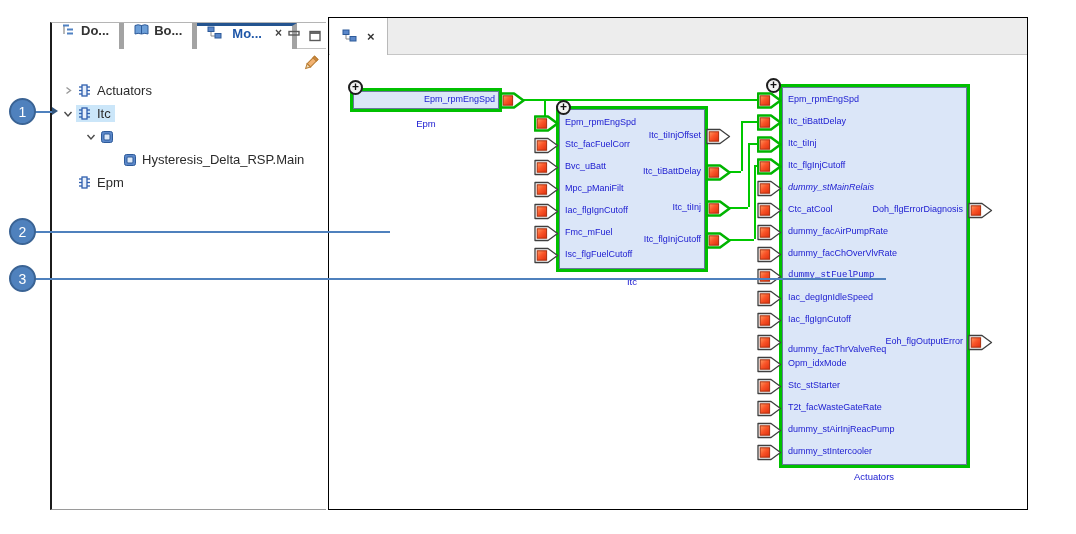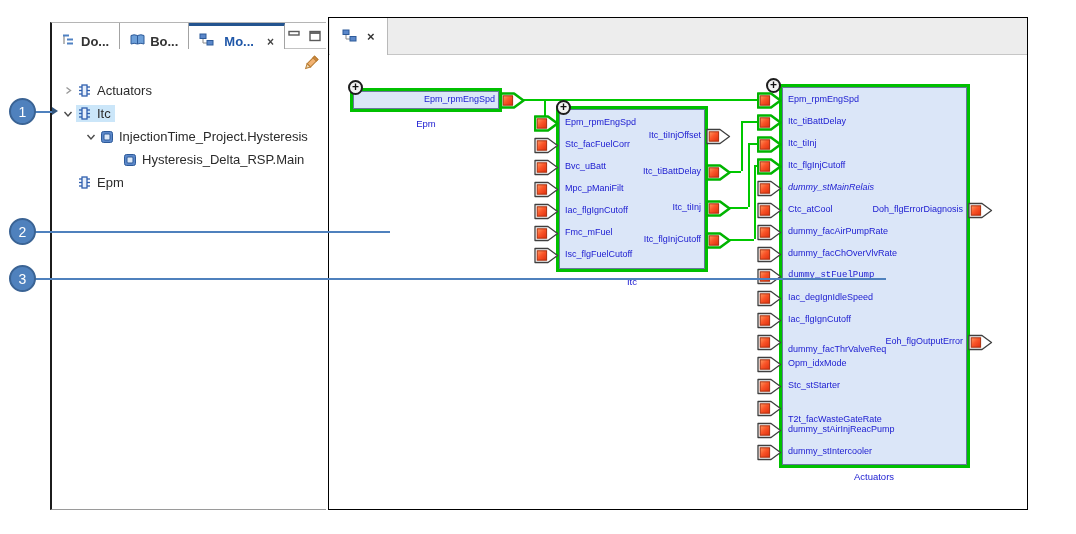--- a/index.html
+++ b/index.html
@@ -6,22 +6,22 @@
   body { background:#fff; }
   .app { position:relative; width:1076px; height:534px; background:#fff;
          font-family:"Liberation Sans", sans-serif; overflow:hidden; }
 
   
   .left-panel { position:absolute; left:50px; top:22px; width:276px; height:488px;
                 background:#fff; border-left:2px solid #1c1c1c; border-bottom:1px solid #9a9a9a;
                 border-top:1px solid #b5b5b5; }
   .tabbar { position:absolute; left:0; top:0; width:100%; height:26px; display:flex;
             border-bottom:1px solid #c3c3c3; background:#fff; }
-  .tab { display:flex; align-items:flex-end; gap:5px; padding:0 10px; height:26px;
-         border-right:1px solid #a3a3a3; font-size:13px; font-weight:bold; color:#333;
+  .tab { display:flex; align-items:flex-start; gap:5px; padding:0 10px; height:26px;
+         border-right:5px solid #a3a3a3; font-size:13px; font-weight:bold; color:#333;
          white-space:nowrap; background:#fff; }
   .tab.active { border-top:3px solid #24548f; color:#1f57a8;gap:10px; }
   .tab .close { font-size:12px; color:#444; margin-left:3px; font-weight:bold; }
   .minmax { position:absolute; right:4px; top:5px; display:flex; gap:8px; }
   .minmax span { display:inline-block; }
   .view-toolbar { position:absolute; left:0; top:27px; width:100%; height:26px; }
   .pencil { position:absolute; right:6px; top:4px; }
 
   
   .tree { position:absolute; left:0; top:56px; width:100%; }
@@ -185,21 +185,20 @@
           <span class="expander"><svg width="10" height="9">
               <path d="M1.5 3 L5 7 L8.5 3" fill="none" stroke="#4a4a4a" stroke-width="1.4"></path>
             </svg></span>
           <span class="selwrap">
             <span class="ticon">
               <svg width="14" height="14">
                 <rect x="1.5" y="1.5" width="11" height="11" rx="2" fill="#5b87c9" stroke="#2d5a99"></rect>
                 <rect x="4" y="4" width="6" height="6" rx="1" fill="#dce8f7" stroke="#2d5a99"></rect>
               </svg>
             </span>
-            <span>InjectionTime_Project.Hysteresis</span>
           </span>
         </div>
         <div class="tree-row" style="padding-left: 54px;">
           <span class="expander"></span>
           <span class="selwrap">
             <span class="ticon">
               <svg width="14" height="14">
                 <rect x="1.5" y="1.5" width="11" height="11" rx="2" fill="#5b87c9" stroke="#2d5a99"></rect>
                 <rect x="4" y="4" width="6" height="6" rx="1" fill="#dce8f7" stroke="#2d5a99"></rect>
               </svg>
@@ -400,21 +399,21 @@
       <div class="dlabel" style="left: 788px; top: 358px;">Opm_idxMode</div>
       <div class="dport" style="left: 757px; top: 378px;"><svg width="25" height="17" viewBox="0 0 25 17">
           <path d="M1 1.5 H14 L23.5 8.5 L14 15.5 H1 Z" fill="#fff" stroke="#3f3f3f" stroke-width="1.3" stroke-linejoin="round"></path>
           <rect x="3.2" y="3.8" width="9.4" height="9.4" fill="url(#portgrad)" stroke="#a8300f" stroke-width="1"></rect>
         </svg></div>
       <div class="dlabel" style="left: 788px; top: 380px;">Stc_stStarter</div>
       <div class="dport" style="left: 757px; top: 400px;"><svg width="25" height="17" viewBox="0 0 25 17">
           <path d="M1 1.5 H14 L23.5 8.5 L14 15.5 H1 Z" fill="#fff" stroke="#3f3f3f" stroke-width="1.3" stroke-linejoin="round"></path>
           <rect x="3.2" y="3.8" width="9.4" height="9.4" fill="url(#portgrad)" stroke="#a8300f" stroke-width="1"></rect>
         </svg></div>
-      <div class="dlabel" style="left: 788px; top: 402px; margin-top: 12px;">T2t_facWasteGateRate</div>
+      <div class="dlabel" style="left: 788px; top: 402px;">T2t_facWasteGateRate</div>
       <div class="dport" style="left: 757px; top: 422px;"><svg width="25" height="17" viewBox="0 0 25 17">
           <path d="M1 1.5 H14 L23.5 8.5 L14 15.5 H1 Z" fill="#fff" stroke="#3f3f3f" stroke-width="1.3" stroke-linejoin="round"></path>
           <rect x="3.2" y="3.8" width="9.4" height="9.4" fill="url(#portgrad)" stroke="#a8300f" stroke-width="1"></rect>
         </svg></div>
       <div class="dlabel" style="left: 788px; top: 424px;">dummy_stAirInjReacPump</div>
       <div class="dport" style="left: 757px; top: 444px;"><svg width="25" height="17" viewBox="0 0 25 17">
           <path d="M1 1.5 H14 L23.5 8.5 L14 15.5 H1 Z" fill="#fff" stroke="#3f3f3f" stroke-width="1.3" stroke-linejoin="round"></path>
           <rect x="3.2" y="3.8" width="9.4" height="9.4" fill="url(#portgrad)" stroke="#a8300f" stroke-width="1"></rect>
         </svg></div>
       <div class="dlabel" style="left: 788px; top: 446px;">dummy_stIntercooler</div>

